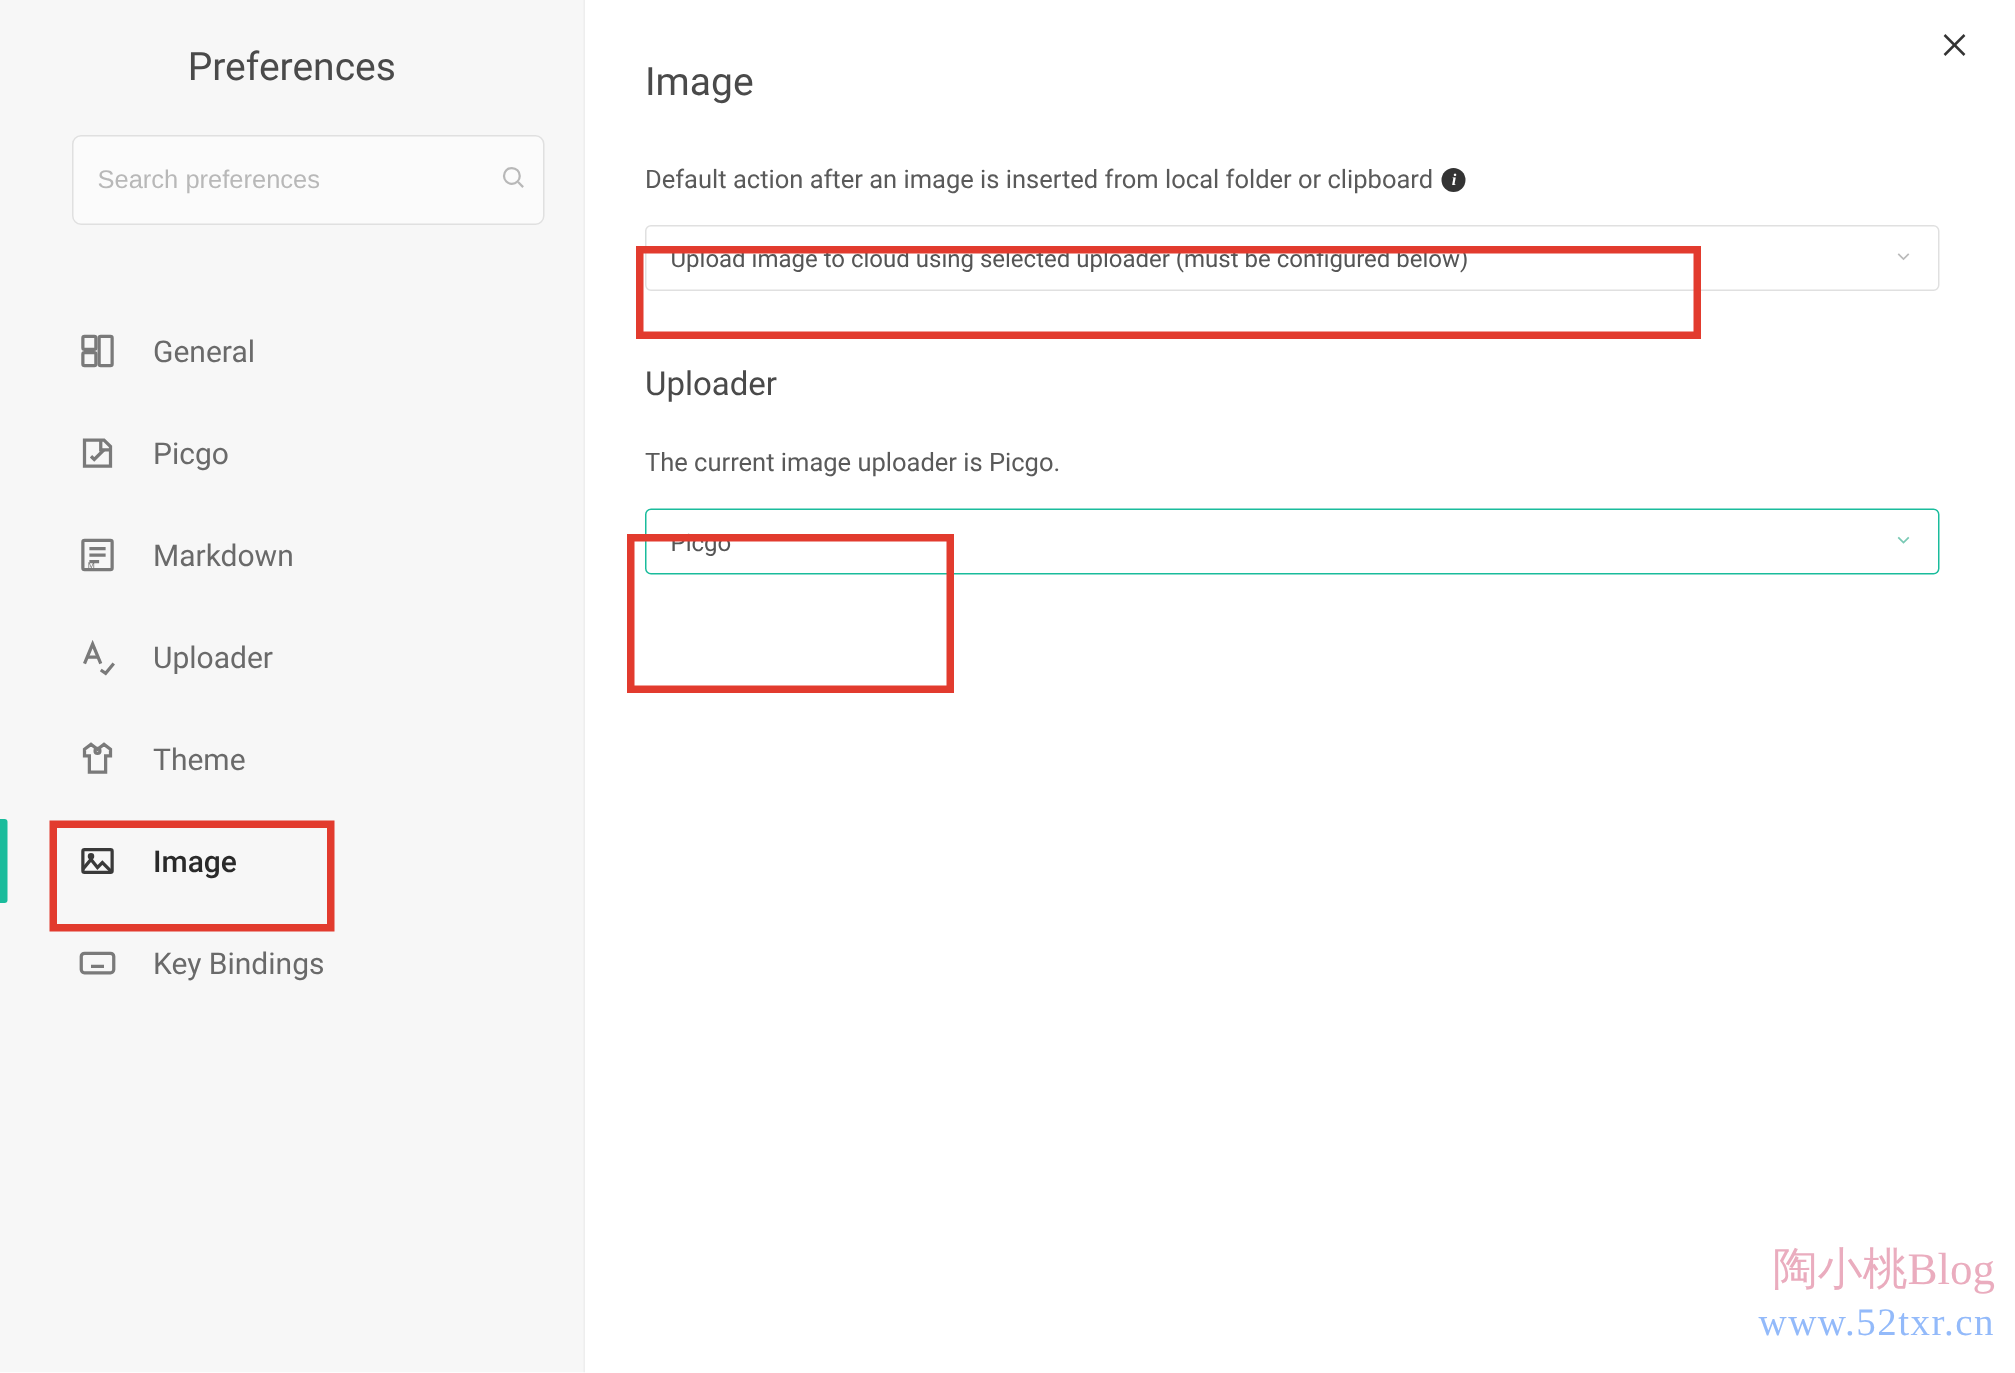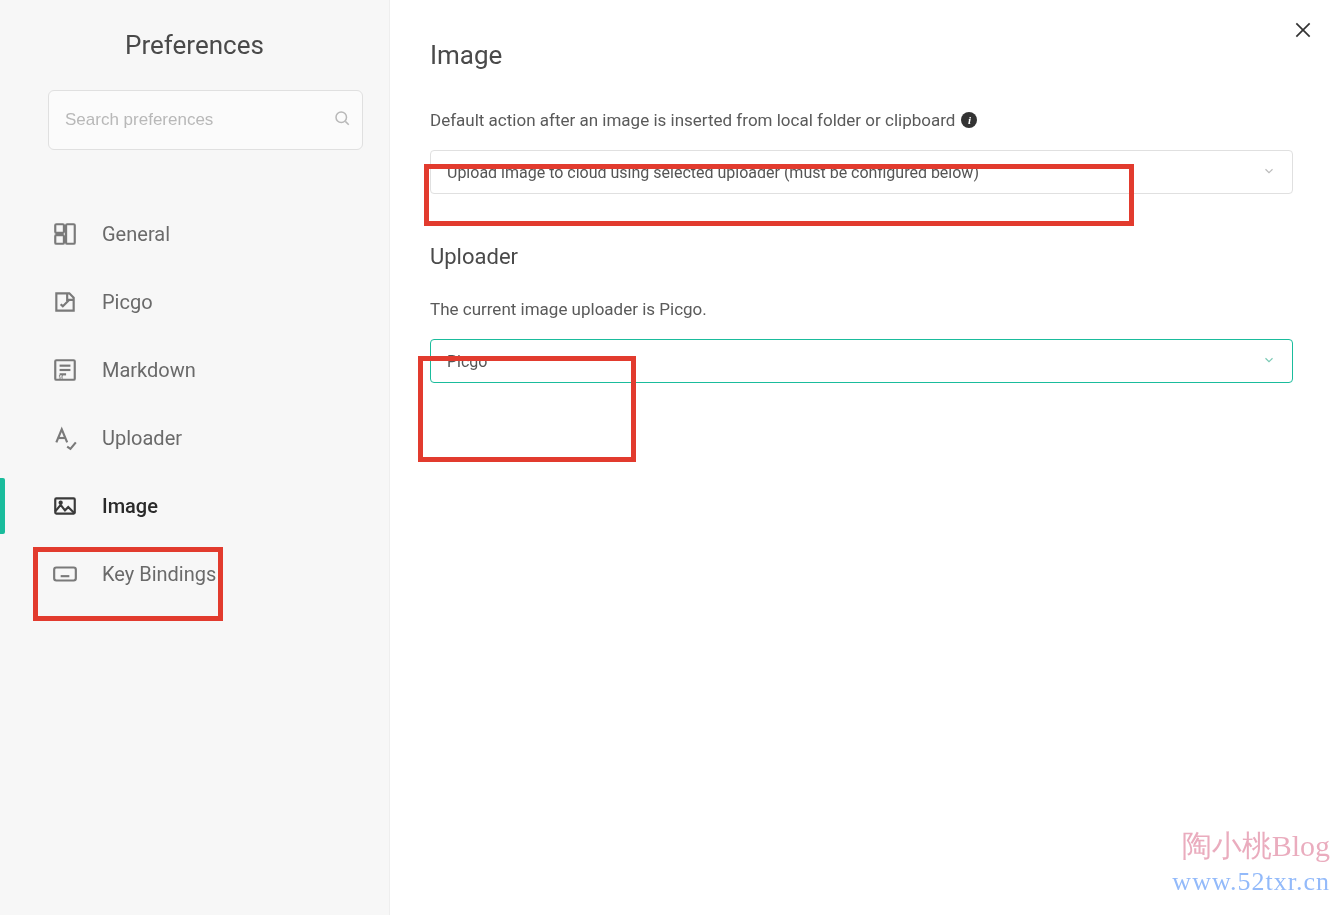--- a/index.html
+++ b/index.html
@@ -237,20 +237,29 @@
       <li class="nav-item">
         <span class="nav-icon">
           <svg viewBox="0 0 24 24" fill="none" stroke="currentColor" stroke-width="2">
               <path d="M4 16 L9 4 L14 16"></path>
               <line x1="6" y1="12" x2="12" y2="12"></line>
               <path d="M14 20 l3 2 5-6"></path>
             </svg>
         </span>
         <span>Uploader</span>
       </li>
+      <li class="nav-item">
+        <span class="nav-icon">
+          <svg viewBox="0 0 24 24" fill="none" stroke="currentColor" stroke-width="2">
+              <path d="M4 6 L8 3 L12 6 L16 3 L20 6 L20 10 L17 10 L17 20 L7 20 L7 10 L4 10 Z"></path>
+              <circle cx="12" cy="7" r="1.5"></circle>
+            </svg>
+        </span>
+        <span>Theme</span>
+      </li>
       <li class="nav-item active">
         <span class="nav-icon">
           <svg viewBox="0 0 24 24" fill="none" stroke="currentColor" stroke-width="2">
               <rect x="3" y="5" width="18" height="14" rx="1"></rect>
               <path d="M3 17 l5-6 4 5 3-3 6 6"></path>
               <circle cx="8" cy="9" r="1"></circle>
             </svg>
         </span>
         <span>Image</span>
       </li>

